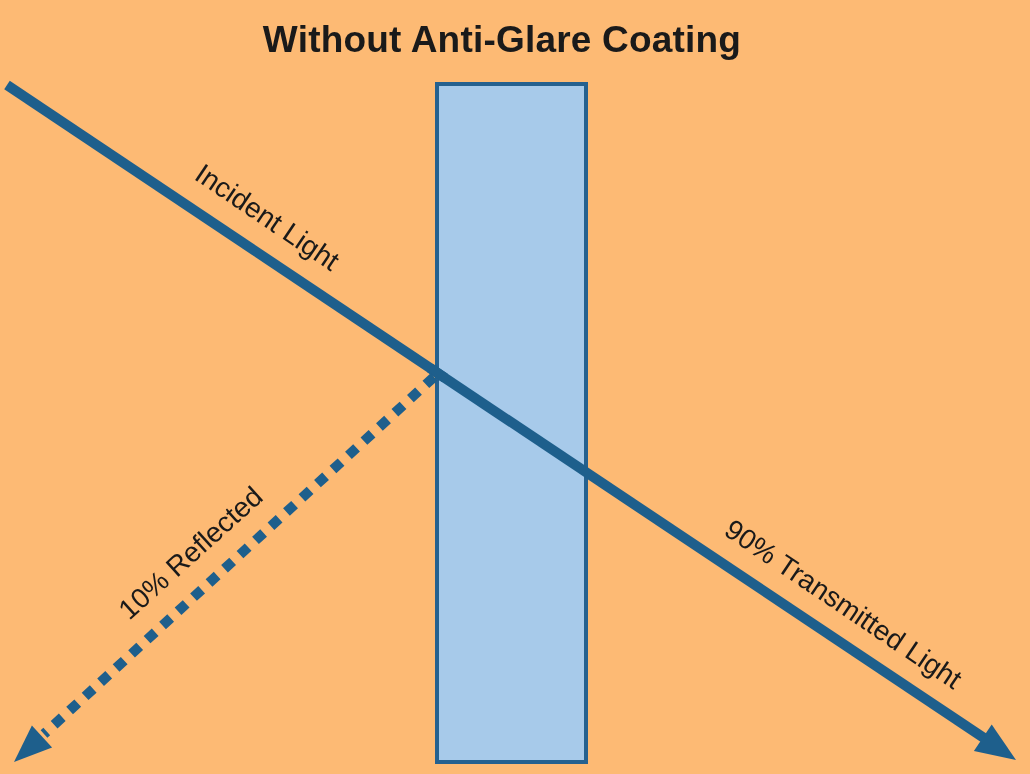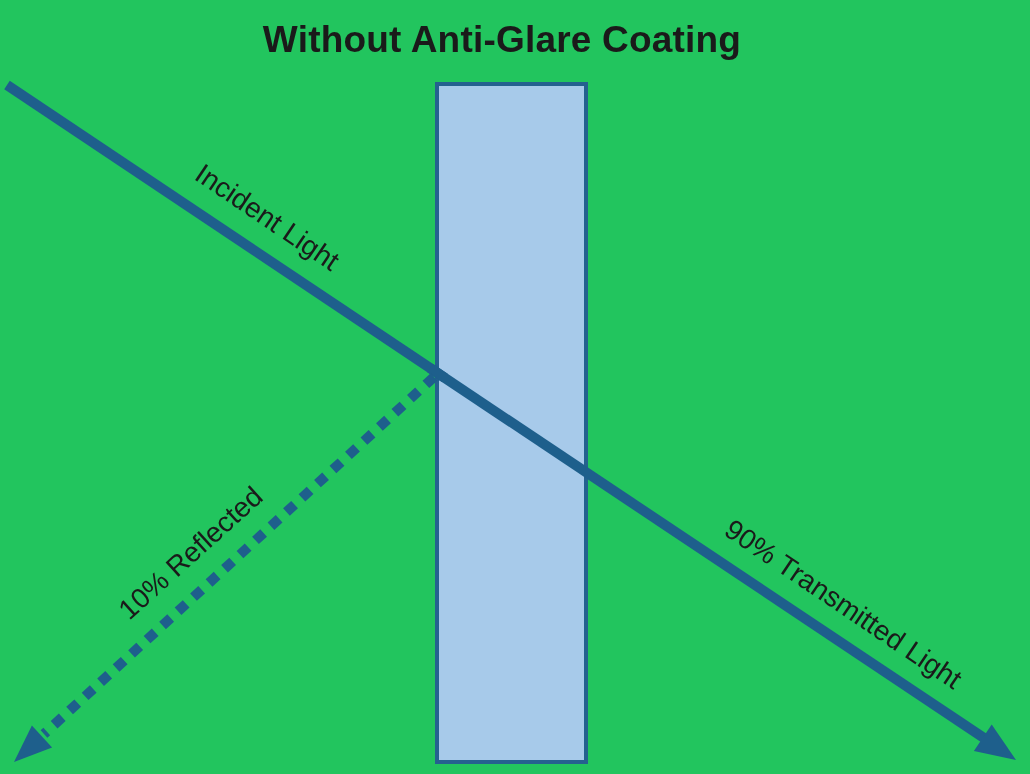--- a/index.html
+++ b/index.html
@@ -4,21 +4,21 @@
 <style>
   html, body {
     margin: 0;
     padding: 0;
     background: #ffffff;
   }
   .canvas {
     position: relative;
     width: 1030px;
     height: 774px;
-    background: #22c55e;
+    background: #fdba74;
     overflow: hidden;
     font-family: "Liberation Sans", sans-serif;
   }
   svg text {
     font-family: "Liberation Sans", sans-serif;
   }
   .diagram-title {
     font-size: 37px;
     font-weight: 600;
     letter-spacing: 0.2px;

